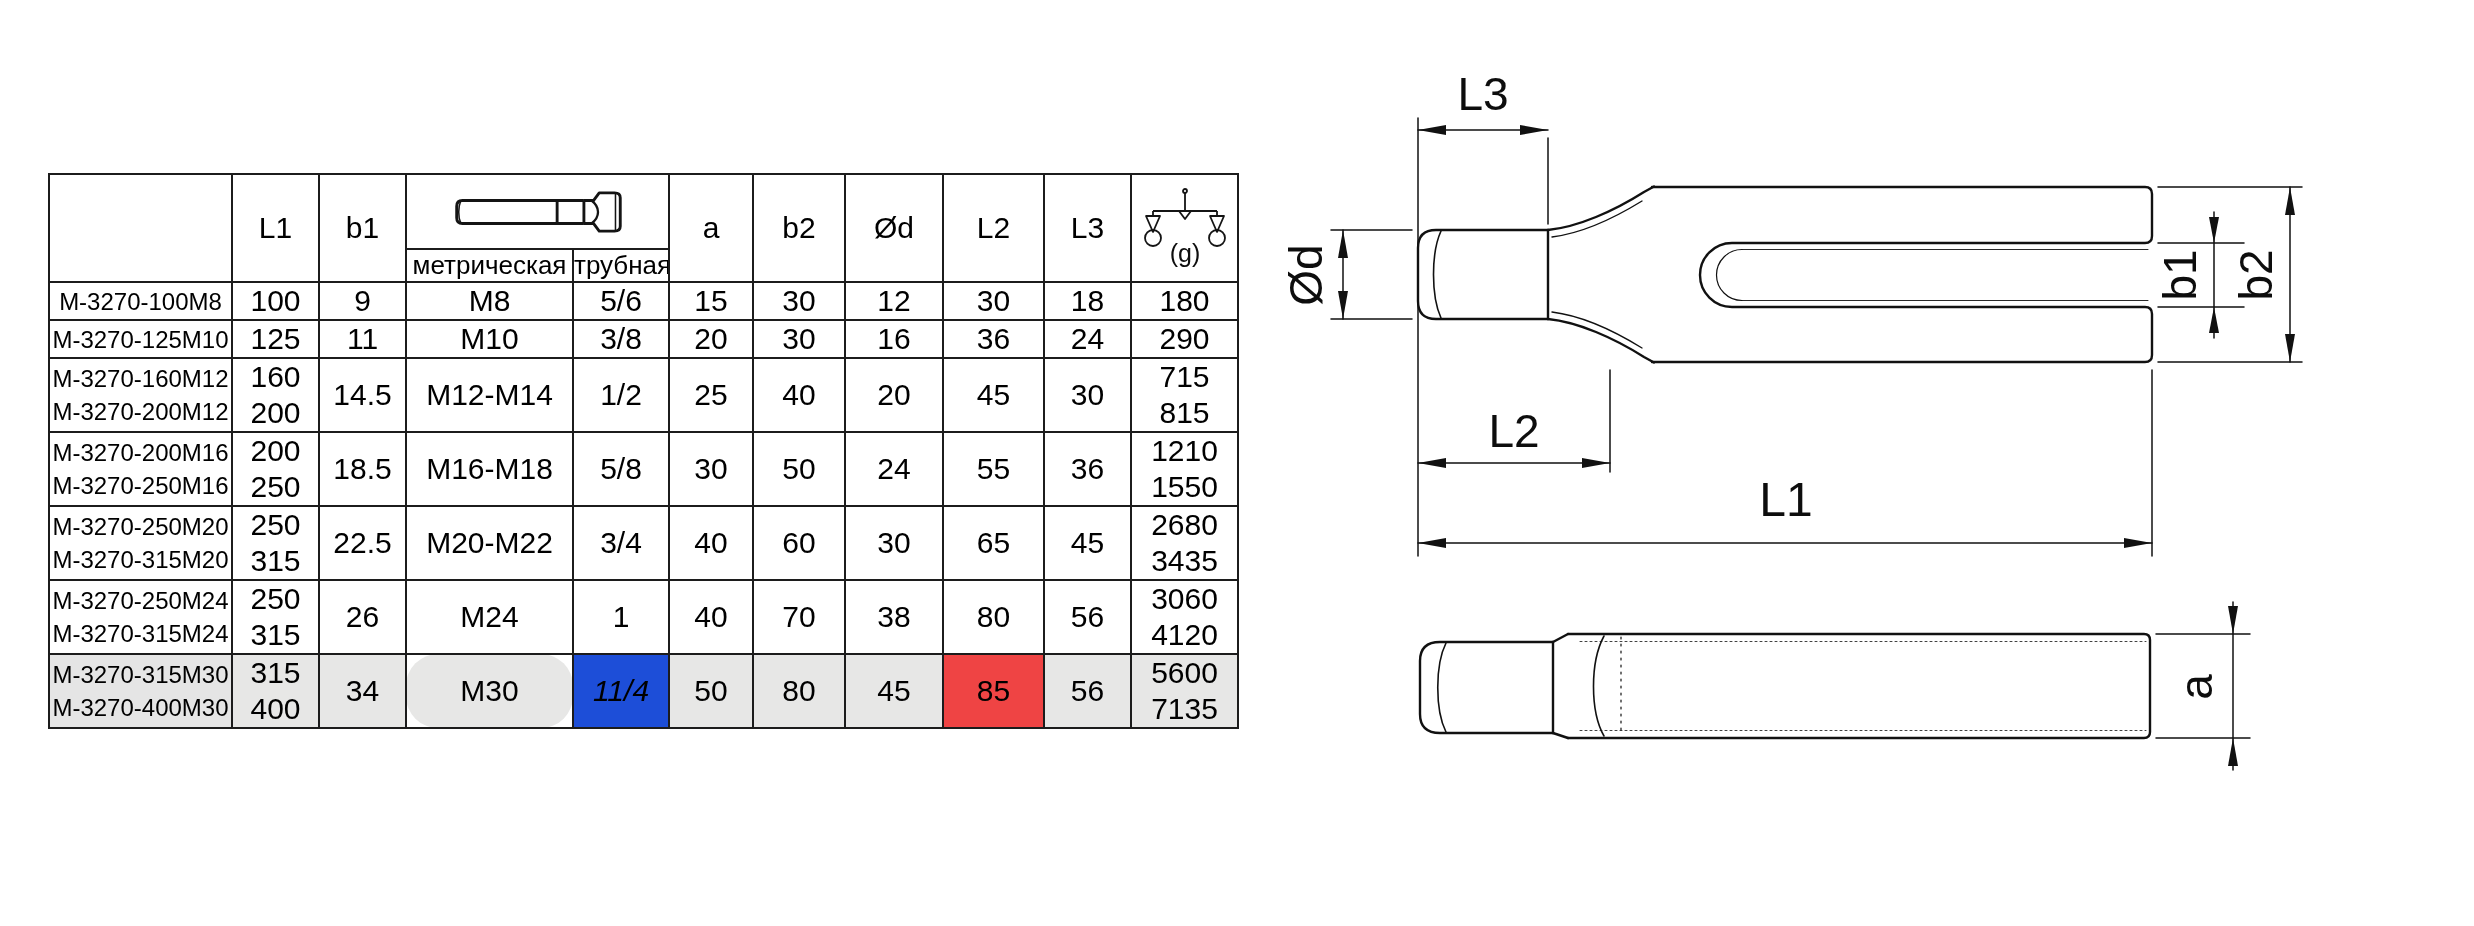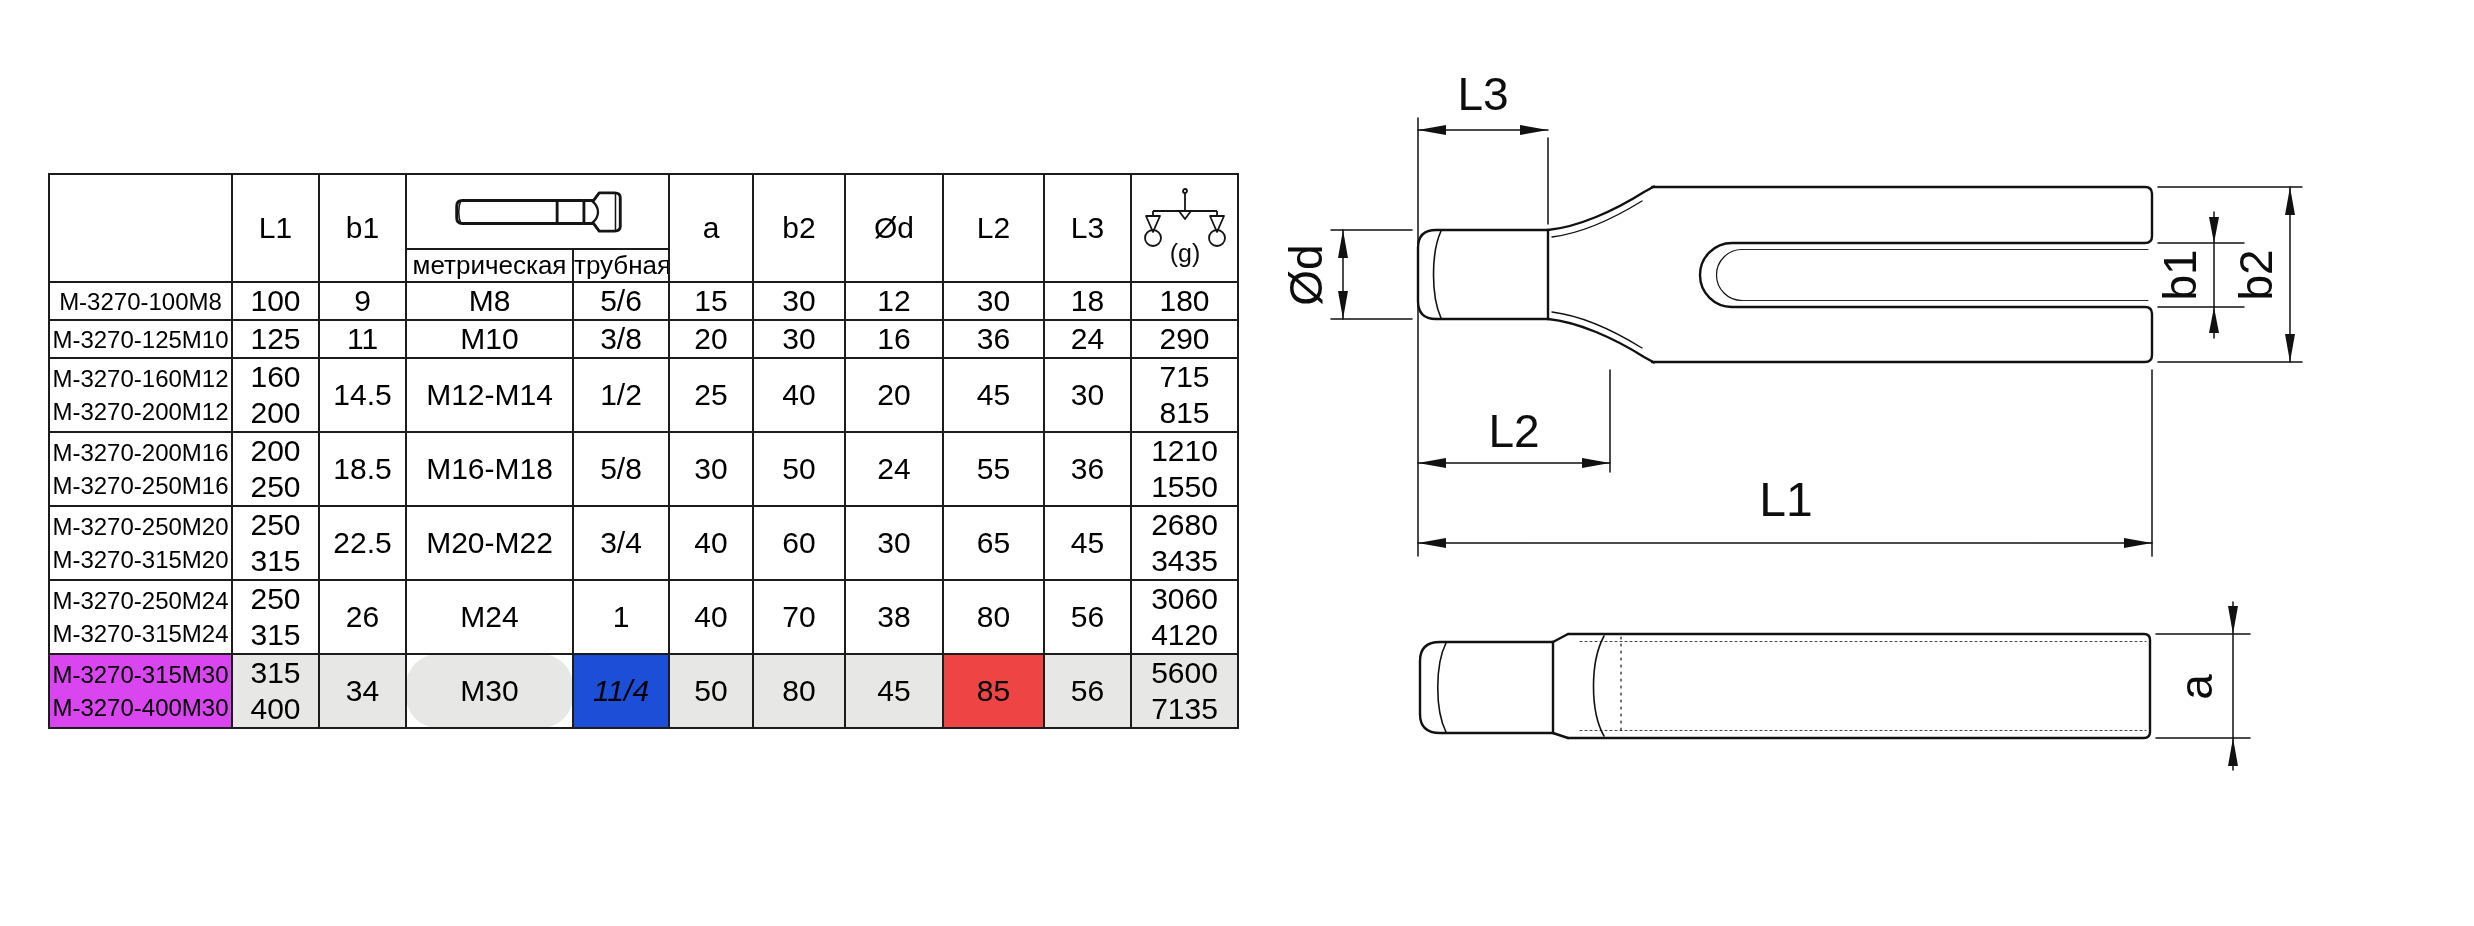--- a/index.html
+++ b/index.html
@@ -222,21 +222,21 @@
         <td class="num">70</td>
         <td class="num">38</td>
         <td class="num">80</td>
         <td class="num">56</td>
         <td class="num">
             <span>3060</span>
             <span>4120</span>
           </td>
       </tr>
       <tr style="height:73px" class="hl">
-        <td class="name" style="background: #d946ef; text-align: center;">
+        <td class="name" style="background: #e5e5e5; text-align: center;">
             <span>M-3270-315M30</span>
             <span>M-3270-400M30</span>
           </td>
         <td class="num" style="background: rgb(231, 231, 230);">
             <span>315</span>
             <span>400</span>
           </td>
         <td class="num" style="background: rgb(231, 231, 230); margin-left: 30px;">34</td>
         <td class="num" style="background: rgb(231, 231, 230); border-radius: 32px;">M30</td>
         <td class="num" style="background: #1d4ed8; font-style: italic;">11/4</td>

